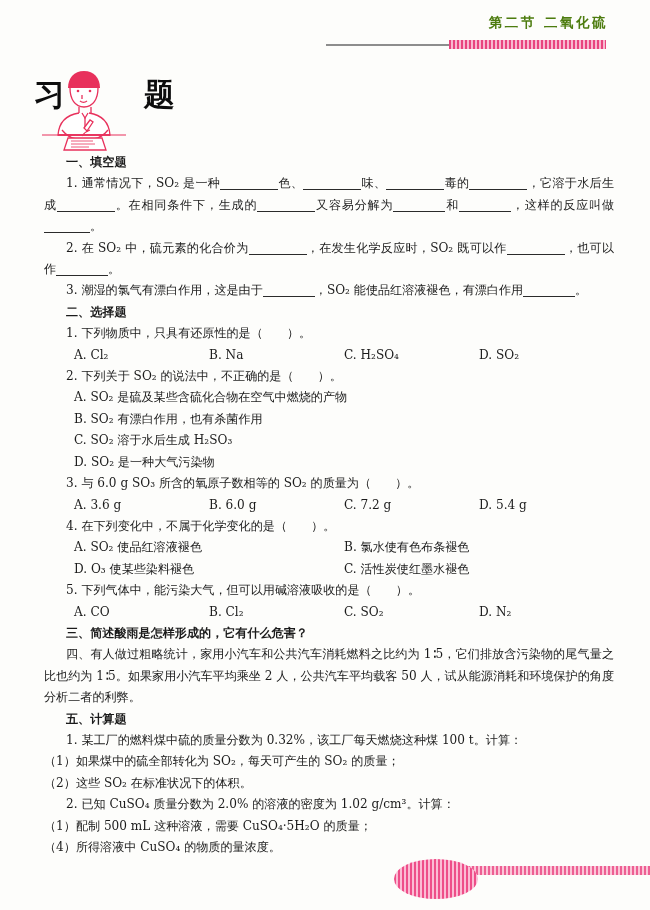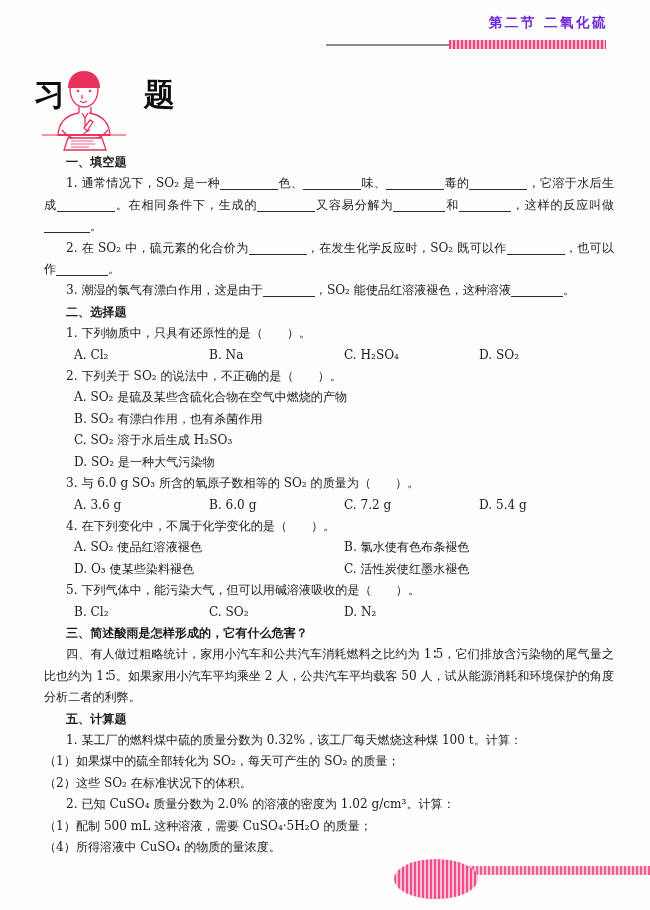--- a/index.html
+++ b/index.html
@@ -14,21 +14,21 @@
   .page{position:relative;width:650px;height:910px;}
 
   
   .runhead{
     position:absolute;left:0;top:14px;width:650px;height:40px;
   }
   .runhead-title{
     position:absolute;right:42px;top:0;
     font-size:13.5px;font-weight:bold;letter-spacing:2.5px;
     font-family:"DejaVu Serif","Liberation Serif",serif;
-    color:#6d28d9;
+    color:#4d7c0f;
   }
   .runhead-rule{
     position:absolute;left:326px;top:30px;width:280px;height:2px;
     background:#8d8d8d;
   }
   .runhead-stripe{
     position:absolute;left:449px;top:26px;width:157px;height:9px;
     background:repeating-linear-gradient(90deg,#e8447f 0 2px,#f8b9cf 2px 4px);
   }
 
@@ -127,21 +127,21 @@
   <div class="xt-title">习 题</div>
 
   <div class="body">
 
     <p class="sec">一、填空题</p>
 
     <p class="q"><span>1. 通常情况下，SO₂ 是一种</span><span class="bl w1"></span><span>色、</span><span class="bl w1"></span><span>味、</span><span class="bl w1"></span><span>毒的</span><span class="bl w1"></span><span>，它溶于水后生成</span><span class="bl w1"></span><span>。在相同条件下，生成的</span><span class="bl w1"></span><span>又容易分解为</span><span class="bl w2"></span><span>和</span><span class="bl w2"></span><span>，这样的反应叫做</span><span class="bl w3"></span><span>。</span></p>
 
     <p class="q"><span>2. 在 SO₂ 中，硫元素的化合价为</span><span class="bl w1"></span><span>，在发生化学反应时，SO₂ 既可以作</span><span class="bl w1"></span><span>，也可以作</span><span class="bl w2"></span><span>。</span></p>
 
-    <p class="q"><span>3. 潮湿的氯气有漂白作用，这是由于</span><span class="bl w2"></span><span>，SO₂ 能使品红溶液褪色，这种溶液</span><span class="bl w2"></span><span>。</span></p>
+    <p class="q"><span>3. 潮湿的氯气有漂白作用，这是由于</span><span class="bl w2"></span><span>，SO₂ 能使品红溶液褪色，有漂白作用</span><span class="bl w2"></span><span>。</span></p>
 
     <p class="sec">二、选择题</p>
 
     <p class="q">1. 下列物质中，只具有还原性的是（　　）。</p>
     <p class="opts opt4">
       <span>A. Cl₂</span>
       <span>B. Na</span>
       <span>C. H₂SO₄</span>
       <span>D. SO₂</span>
     </p>
@@ -165,20 +165,21 @@
       <span>A. SO₂ 使品红溶液褪色</span>
       <span>B. 氯水使有色布条褪色</span>
     </p>
     <p class="opts opt2">
       <span>D. O₃ 使某些染料褪色</span>
       <span>C. 活性炭使红墨水褪色</span>
     </p>
 
     <p class="q">5. 下列气体中，能污染大气，但可以用碱溶液吸收的是（　　）。</p>
     <p class="opts opt4">
+      <span>A. CO</span>
       <span>B. Cl₂</span>
       <span>C. SO₂</span>
       <span>D. N₂</span>
     </p>
 
     <p class="sec">三、简述酸雨是怎样形成的，它有什么危害？</p>
 
     <p class="para">四、有人做过粗略统计，家用小汽车和公共汽车消耗燃料之比约为 1∶5，它们排放含污染物的尾气量之比也约为 1∶5。如果家用小汽车平均乘坐 2 人，公共汽车平均载客 50 人，试从能源消耗和环境保护的角度分析二者的利弊。</p>
 
     <p class="sec">五、计算题</p>

